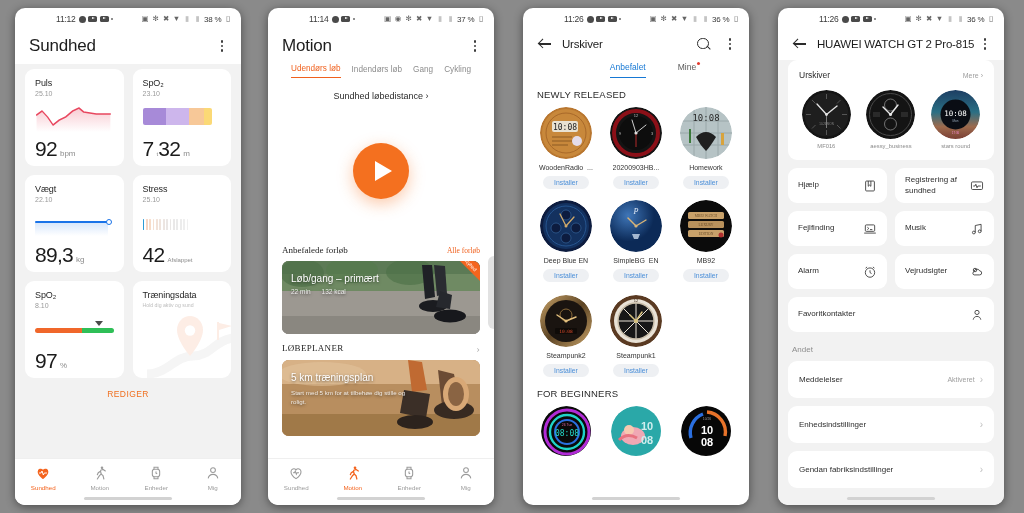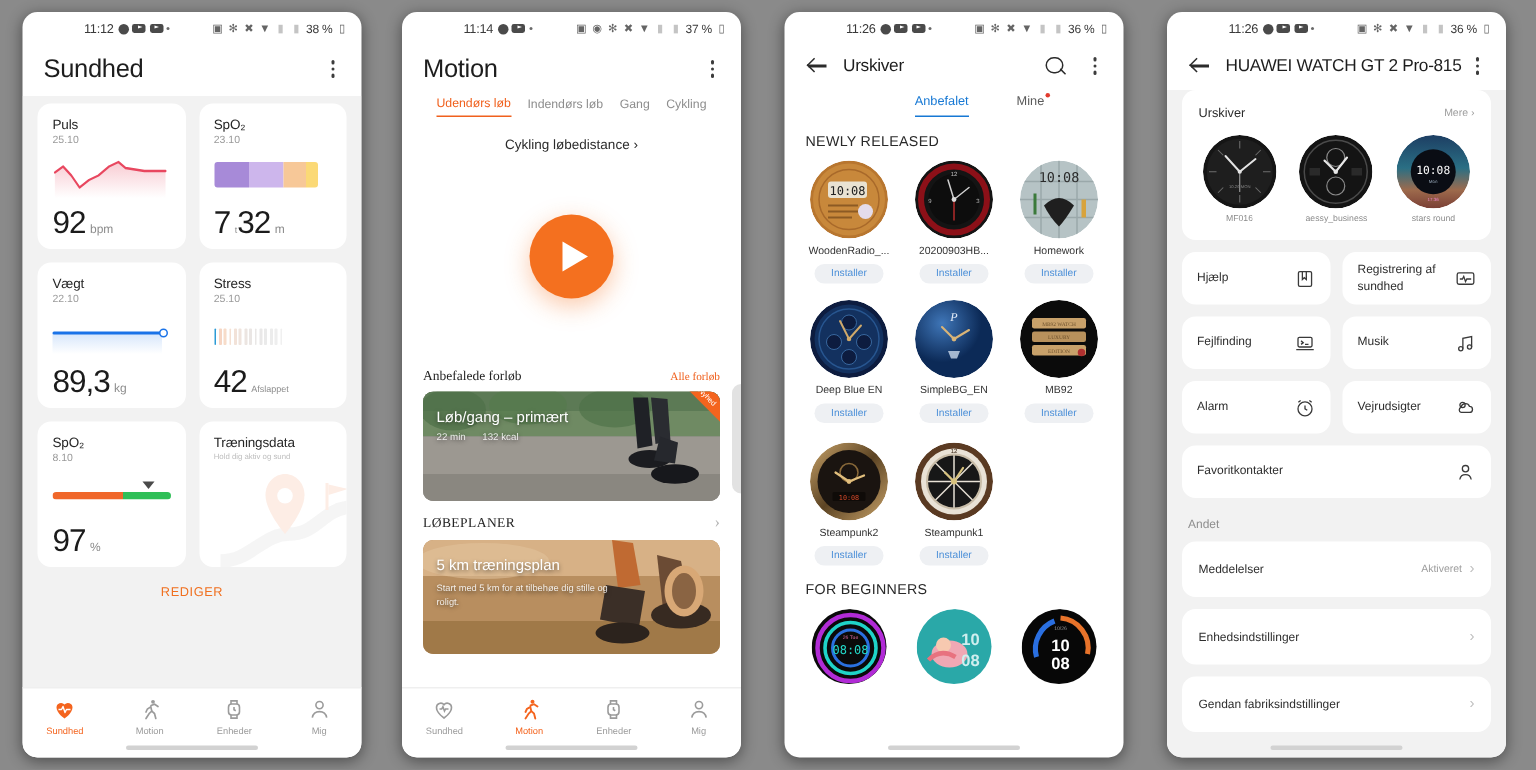--- a/index.html
+++ b/index.html
@@ -429,21 +429,21 @@
       </div>
 
       <div class="s2-tabs">
         <span class="s2-tab active">Udendørs løb</span>
         <span class="s2-tab">Indendørs løb</span>
         <span class="s2-tab">Gang</span>
         <span class="s2-tab">Cykling</span>
       </div>
 
       <div class="s2-sum">
-        <span>Cykling løbedistance</span>
+        <span>Sundhed løbedistance</span>
         <span> ›</span>
       </div>
 
       <div class="play-wrap">
         <div class="playbtn"></div>
       </div>
 
       <div class="sec-head">
         <span class="h">Anbefalede forløb</span>
         <span class="spacer"></span>

